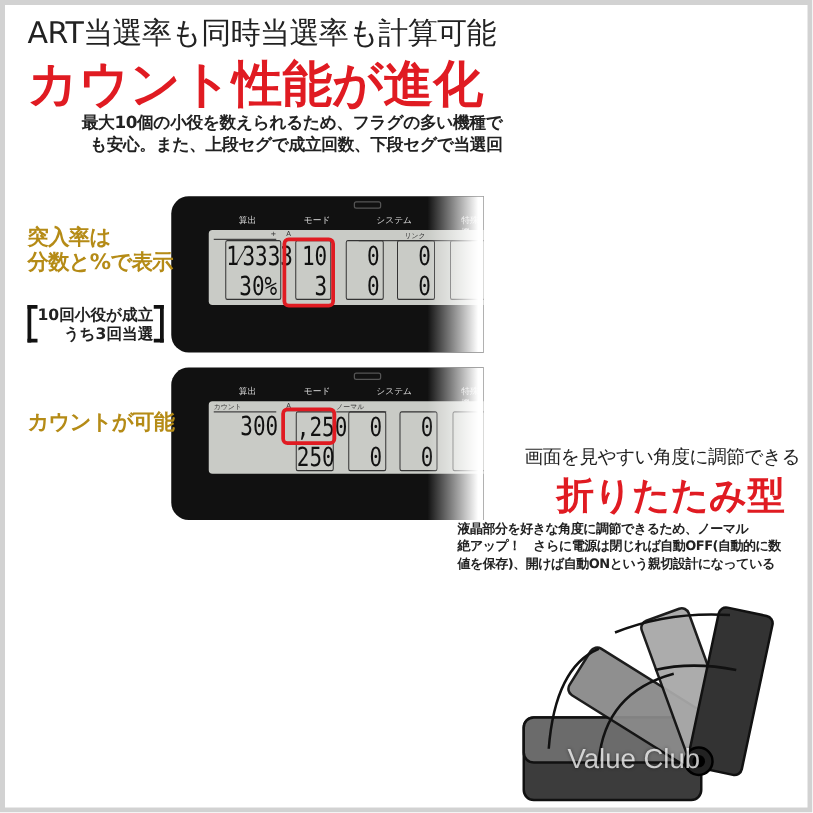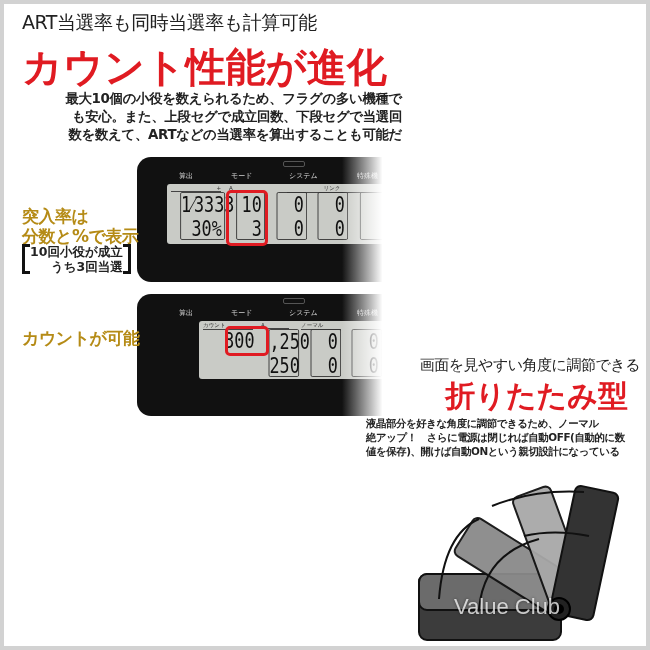--- a/index.html
+++ b/index.html
@@ -1,33 +1,33 @@
 <!DOCTYPE html>
 <html><head>
 <meta charset="utf-8">
 <style>
   * { box-sizing: border-box; margin: 0; padding: 0; }
   html, body { width: 650px; height: 650px; overflow: hidden; background: #fff; }
   body { font-family: "DejaVu Sans", sans-serif; position: relative; }
   .frame { position: absolute; left: 0; top: 0; width: 650px; height: 650px; border: 4px solid #d2d2d2; background: #fff; overflow: hidden; }
-  .subtitle { position: absolute; left: 18px; top: 6px; font-size: 19px; color: #222; letter-spacing: -0.5px; white-space: nowrap; }
+  .subtitle { position: absolute; left: 18px; top: 6px; font-size: 24px; color: #222; letter-spacing: -0.5px; white-space: nowrap; }
   .title { position: absolute; left: 18px; top: 36px; font-size: 40px; font-weight: bold; color: #e01b22; letter-spacing: 0px; white-space: nowrap; }
   .desc { position: absolute; left: 18px; top: 86px; width: 380px; font-size: 13.4px; font-weight: bold; color: #222; line-height: 18px; letter-spacing: -0.3px; }
   .desc div { white-space: nowrap; text-align: right; }
 
   .lcd-panel { position: absolute; left: 133px; width: 250px; background: #111; border-radius: 14px 0 0 14px; overflow: hidden; }
   .lcd-panel.p1 { top: 153px; height: 125px; }
   .lcd-panel.p2 { top: 290px; height: 122px; }
   .lcd-panel .fade { position: absolute; right: 0; top: 0; bottom: 0; width: 45px; background: linear-gradient(to right, rgba(255,255,255,0), #fff 90%); }
   .lcd-panel .notch { position: absolute; left: 146px; top: 4px; width: 22px; height: 6px; border: 1px solid #555; border-radius: 2px; }
   .lcd-labels { position: absolute; top: 14px; left: 0; width: 100%; height: 12px; font-size: 7px; color: #ddd; }
-  .lcd-labels span { position: absolute; }
+  .lcd-labels span { position: absolute; margin-left: 12px; }
   .lcd-screen { position: absolute; left: 30px; top: 27px; width: 230px; background: #c9cbc6; border-radius: 3px; }
   .p1 .lcd-screen { height: 60px; }
-  .p2 .lcd-screen { height: 58px; margin-left: 32px; }
+  .p2 .lcd-screen { height: 58px; }
   .sub-labels { position: absolute; top: 1px; left: 0; width: 100%; font-size: 5.5px; color: #333; }
   .sub-labels span { position: absolute; border-bottom: 1px solid #444; padding-bottom: 0; }
   .cell { position: absolute; border: 1px solid #333; border-radius: 2px; font-family: "DejaVu Sans Mono", monospace; color: #111; text-align: right; padding-right: 3px; font-size: 21px; line-height: 24px; transform: scaleX(0.8); transform-origin: right center; }
   .red-box { position: absolute; border: 3px solid #e01b22; border-radius: 5px; }
 
   .side-heading { position: absolute; left: 18px; font-size: 17px; font-weight: bold; color: #b58b16; line-height: 20px; white-space: nowrap; letter-spacing: -0.5px; }
   .bracket-note { position: absolute; left: 18px; font-size: 12.5px; font-weight: bold; color: #222; line-height: 15px; padding: 0 8px; white-space: nowrap; text-align: right; }
   .bracket-note::before, .bracket-note::after { content: ""; position: absolute; top: 0; bottom: 0; width: 5px; border: 3px solid #111; }
   .bracket-note::before { left: 0; border-right: none; }
   .bracket-note::after { right: 0; border-left: none; }
@@ -43,21 +43,20 @@
 </head>
 <body>
 
 <div class="frame">
 
   <div class="subtitle">ART当選率も同時当選率も計算可能</div>
   <div class="title">カウント性能が進化</div>
   <div class="desc">
     <div>最大10個の小役を数えられるため、フラグの多い機種で</div>
     <div>も安心。また、上段セグで成立回数、下段セグで当選回</div>
-    <div>数を数えて、ARTなどの当選率を算出することも可能だ</div>
   </div>
 
   <div class="lcd-panel p1">
     <div class="notch"></div>
     <div class="lcd-labels">
       <span style="left:42px">算出</span>
       <span style="left:94px">モード</span>
       <span style="left:152px">システム</span>
       <span style="left:220px">特殊機</span>
     </div>
@@ -82,21 +81,21 @@
       <div class="cell" style="left:143px;top:8px;width:38px;height:48px;">
         <div>0</div>
         <div>0</div>
       </div>
       <div class="cell" style="left:185px;top:8px;width:40px;height:48px;"></div>
     </div>
     <div class="red-box" style="left:89px;top:33px;width:42px;height:56px;"></div>
     <div class="fade"></div>
   </div>
 
-  <div class="side-heading" style="top:202px">
+  <div class="side-heading" style="top:176px">
     <div>突入率は</div>
     <div>分数と%で表示</div>
   </div>
   <div class="bracket-note" style="top:240px">
     <div>10回小役が成立</div>
     <div>うち3回当選</div>
   </div>
 
   <div class="lcd-panel p2">
     <div class="notch"></div>

